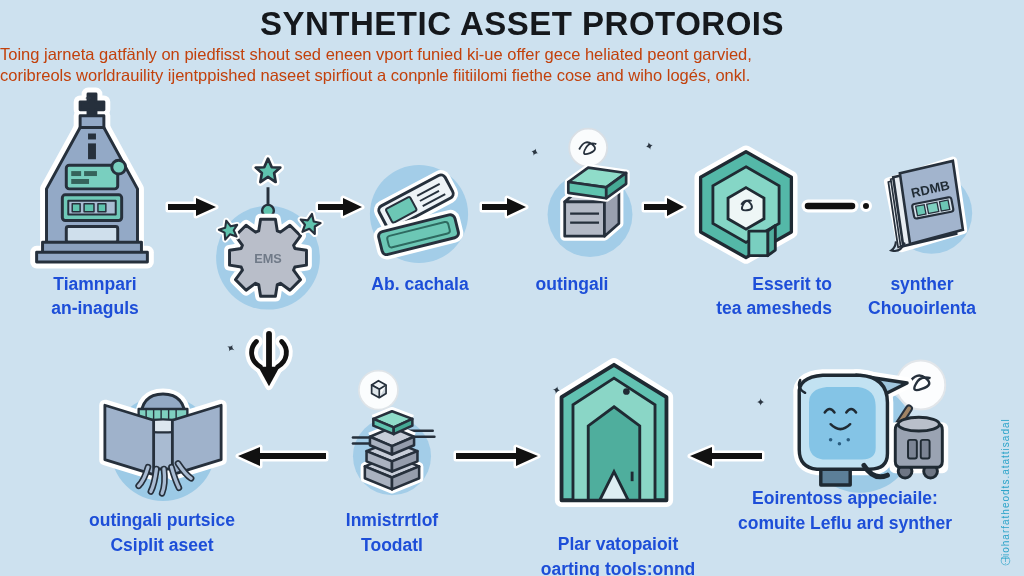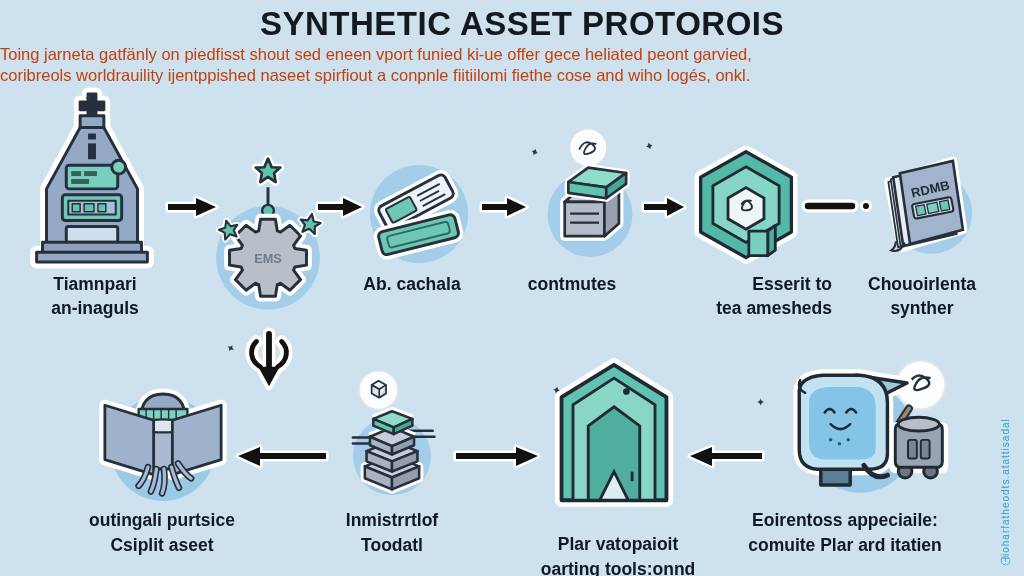--- a/index.html
+++ b/index.html
@@ -4,21 +4,21 @@
 <style>
   html,body{margin:0;padding:0;background:#cde1ef;}
   .canvas{position:relative;width:1024px;height:576px;background:#cde1ef;overflow:hidden;
           font-family:"Liberation Sans", sans-serif;padding-left:20px;}
   .title{position:absolute;top:5px;left:0;width:100%;text-align:center;
          font-size:33px;font-weight:bold;letter-spacing:.5px;color:#15181c;}
   .subtitle{position:absolute;left:0;width:100%;text-align:left;
             font-size:16.5px;color:#c2410c;}
   .sub1{top:45px}.sub2{top:66px}
   .item-label{position:absolute;text-align:center;font-weight:bold;
-              font-size:17.5px;line-height:24px;color:#0f172a;}
+              font-size:17.5px;line-height:24px;color:#1d4ed8;}
   .item-label.bottom{line-height:25px;}
   .abs{position:absolute;}
   .sparkle{position:absolute;color:#2c3743;font-size:11px;}
   .watermark{position:absolute;left:999px;top:328px;height:246px;
              writing-mode:vertical-rl;transform:rotate(180deg);
              font-size:10px;letter-spacing:1px;color:#2ba3c9;white-space:nowrap;}
   svg{display:block;overflow:visible;}
 </style>
 </head>
 <body>
@@ -106,21 +106,21 @@
         <line x1="60" y1="42" x2="82" y2="42" stroke="#26303c" stroke-width="2"></line>
         <line x1="60" y1="48" x2="86" y2="48" stroke="#26303c" stroke-width="2"></line>
       </g>
       <g transform="rotate(-14 60 78)">
         <rect x="20" y="64" width="80" height="24" rx="5" fill="#ffffff" stroke="#ffffff" stroke-width="10"></rect>
         <rect x="20" y="64" width="80" height="24" rx="5" fill="#6cc7b5" stroke="#26303c" stroke-width="3"></rect>
         <rect x="28" y="70" width="64" height="12" rx="3" fill="none" stroke="#2e6a60" stroke-width="2"></rect>
       </g>
     </svg>
   </div>
-  <div class="item-label" style="left:327px;top:272px;width:170px;">
+  <div class="item-label" style="left:335px;top:272px;width:170px;">
     <div>Ab. cachala</div>
   </div>
 
   <div class="abs" style="left:478px;top:192px;">
     <svg width="52" height="30" viewBox="0 0 52 30">
       <path d="M48 15 L29 6 v6 H4 v6 h25 v6 Z" fill="#111111" stroke="#ffffff" stroke-width="5" stroke-linejoin="round" style="paint-order:stroke"></path>
     </svg>
   </div>
 
   <div class="abs" style="left:532px;top:126px;">
@@ -138,21 +138,21 @@
       </g>
       <path d="M36 62 L58 46 L100 52 L100 64 L78 80 L36 74 Z" fill="#ffffff" stroke="#ffffff" stroke-width="8" stroke-linejoin="round"></path>
       <g stroke="#26303c" stroke-width="3" stroke-linejoin="round">
         <path d="M36 62 L58 46 L100 52 L78 68 Z" fill="#8fdcc9"></path>
         <path d="M36 62 L78 68 V80 L36 74 Z" fill="#5fc3ae"></path>
         <path d="M78 68 L100 52 V64 L78 80 Z" fill="#46a995"></path>
       </g>
     </svg>
   </div>
   <div class="item-label" style="left:487px;top:272px;width:170px;">
-    <div>contmutes</div>
+    <div>outingali</div>
   </div>
 
   <div class="abs" style="left:640px;top:192px;">
     <svg width="48" height="30" viewBox="0 0 48 30">
       <path d="M44 15 L27 6 v6 H4 v6 h23 v6 Z" fill="#111111" stroke="#ffffff" stroke-width="5" stroke-linejoin="round" style="paint-order:stroke"></path>
     </svg>
   </div>
 
   <div class="abs" style="left:694px;top:146px;">
     <svg width="104" height="122" viewBox="0 0 110 125">
@@ -196,22 +196,22 @@
           <rect x="42" y="58" width="46" height="17" rx="3" fill="#d6e2ec" stroke="#26303c" stroke-width="2.5"></rect>
           <rect x="46" y="61" width="10" height="11" fill="#6cc7b5" stroke="#26303c" stroke-width="1.5"></rect>
           <rect x="59" y="61" width="12" height="11" fill="#7fd0c0" stroke="#26303c" stroke-width="1.5"></rect>
           <rect x="74" y="61" width="10" height="11" fill="#6cc7b5" stroke="#26303c" stroke-width="1.5"></rect>
         </g>
         <path d="M30 104 q-6 12 -16 8 q5 -3 6 -10" stroke="#26303c" stroke-width="2.5" fill="none"></path>
       </g>
     </svg>
   </div>
   <div class="item-label" style="left:837px;top:272px;width:170px;">
+    <div>synther</div>
     <div>Chouoirlenta</div>
-    <div>synther</div>
   </div>
 
   <div class="abs" style="left:240px;top:328px;">
     <svg width="58" height="64" viewBox="0 0 58 66">
       <g stroke="#ffffff" stroke-width="13" stroke-linecap="round" fill="none">
         <path d="M29 6 V42"></path>
         <path d="M16 14 C8 22 10 34 20 40"></path>
         <path d="M42 14 C50 22 48 34 38 40"></path>
       </g>
       <path d="M18 40 L29 60 L40 40 Z" fill="#ffffff" stroke="#ffffff" stroke-width="8" stroke-linejoin="round"></path>
@@ -368,23 +368,23 @@
       <g stroke="#1f2a33" stroke-width="3" stroke-linejoin="round">
         <circle cx="146" cy="114" r="7" fill="#6e7684"></circle>
         <circle cx="172" cy="114" r="7" fill="#6e7684"></circle>
         <path d="M140 66 H180 Q184 66 184 72 V104 Q184 110 178 110 H142 Q136 110 136 104 V72 Q136 66 140 66 Z" fill="#9aa3b2"></path>
         <ellipse cx="160" cy="66" rx="21" ry="7" fill="#b9bfca"></ellipse>
         <rect x="149" y="82" width="9" height="19" rx="2" fill="#7b8494" stroke-width="2"></rect>
         <rect x="162" y="82" width="9" height="19" rx="2" fill="#7b8494" stroke-width="2"></rect>
       </g>
     </svg>
   </div>
-  <div class="item-label bottom" style="left:725px;top:508px;width:240px;text-align:center;">
+  <div class="item-label bottom" style="left:725px;top:486px;width:240px;text-align:center;">
     <div>Eoirentoss appeciaile:</div>
-    <div>comuite Plar ard itatien</div>
+    <div>comuite Leflu ard synther</div>
   </div>
 
   <span class="sparkle" style="left:84px;top:92px;">✦</span>
   <span class="sparkle" style="left:530px;top:146px;transform:rotate(20deg);">✦</span>
   <span class="sparkle" style="left:645px;top:140px;transform:rotate(-15deg);">✦</span>
   <span class="sparkle" style="left:552px;top:384px;transform:rotate(12deg);">✦</span>
   <span class="sparkle" style="left:756px;top:396px;">✦</span>
   <span class="sparkle" style="left:226px;top:342px;transform:rotate(30deg);">✦</span>
 
   <div class="watermark">ⓘ lioharfatheodts.atattisadal</div>

